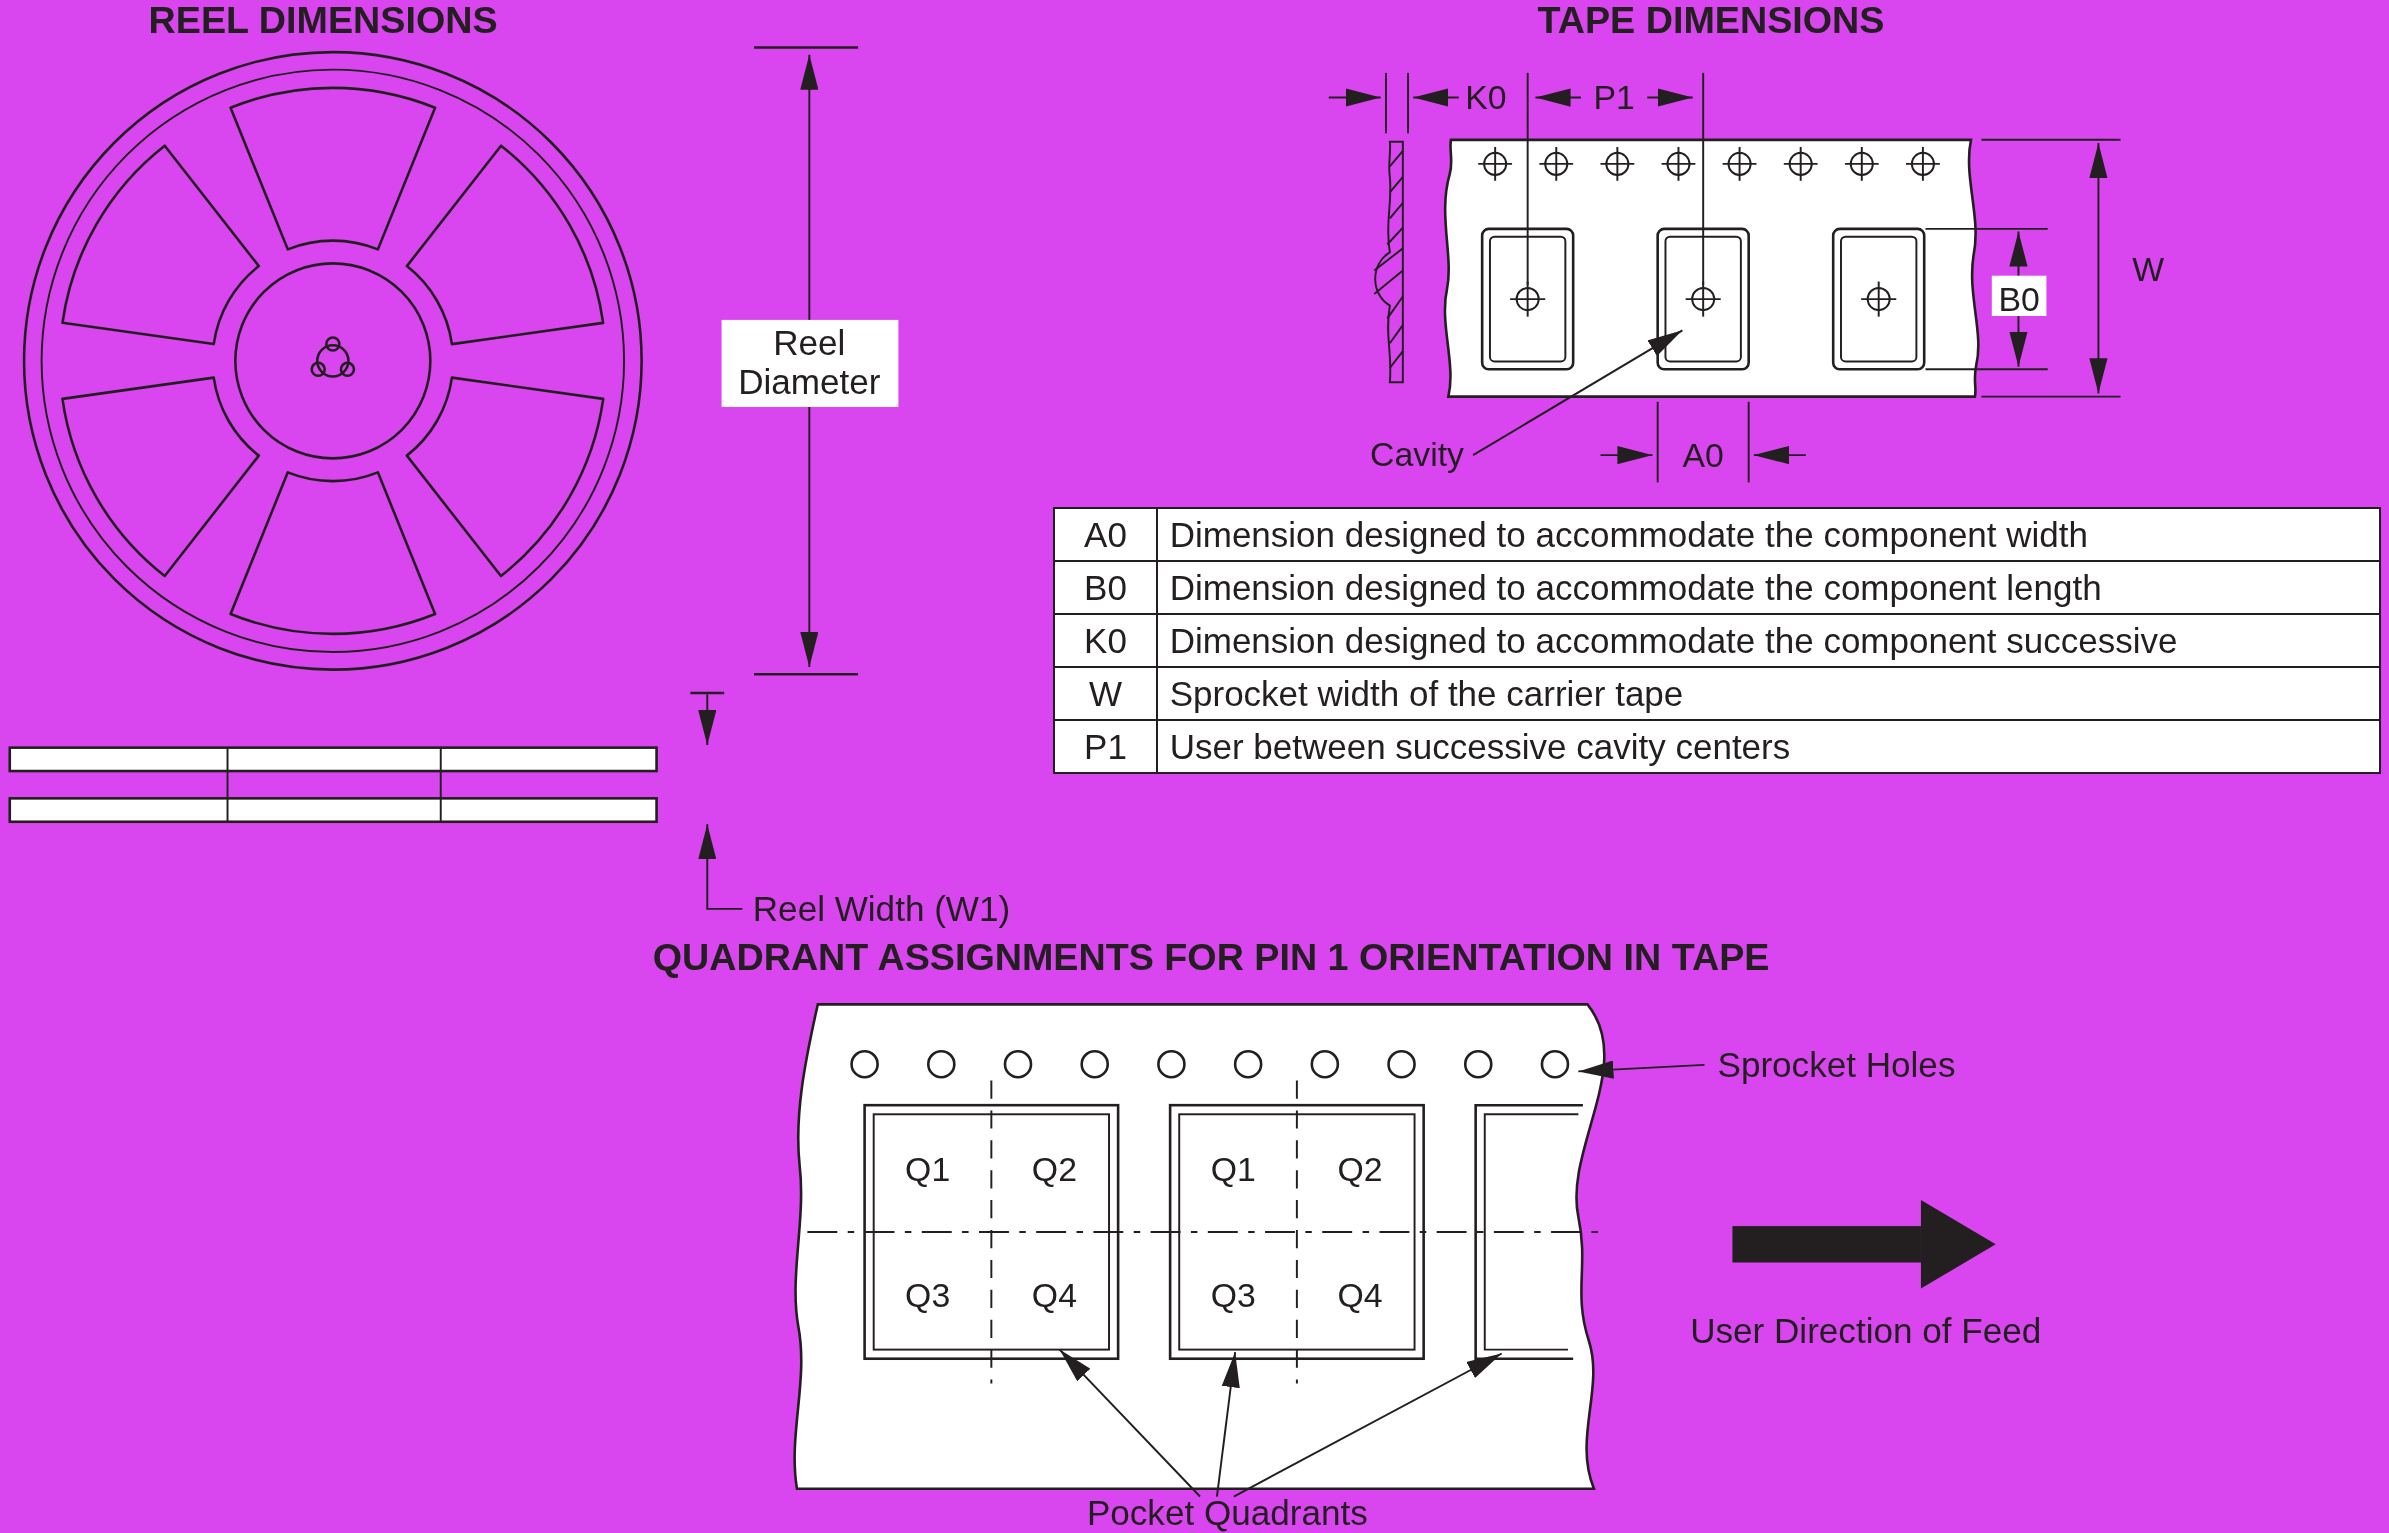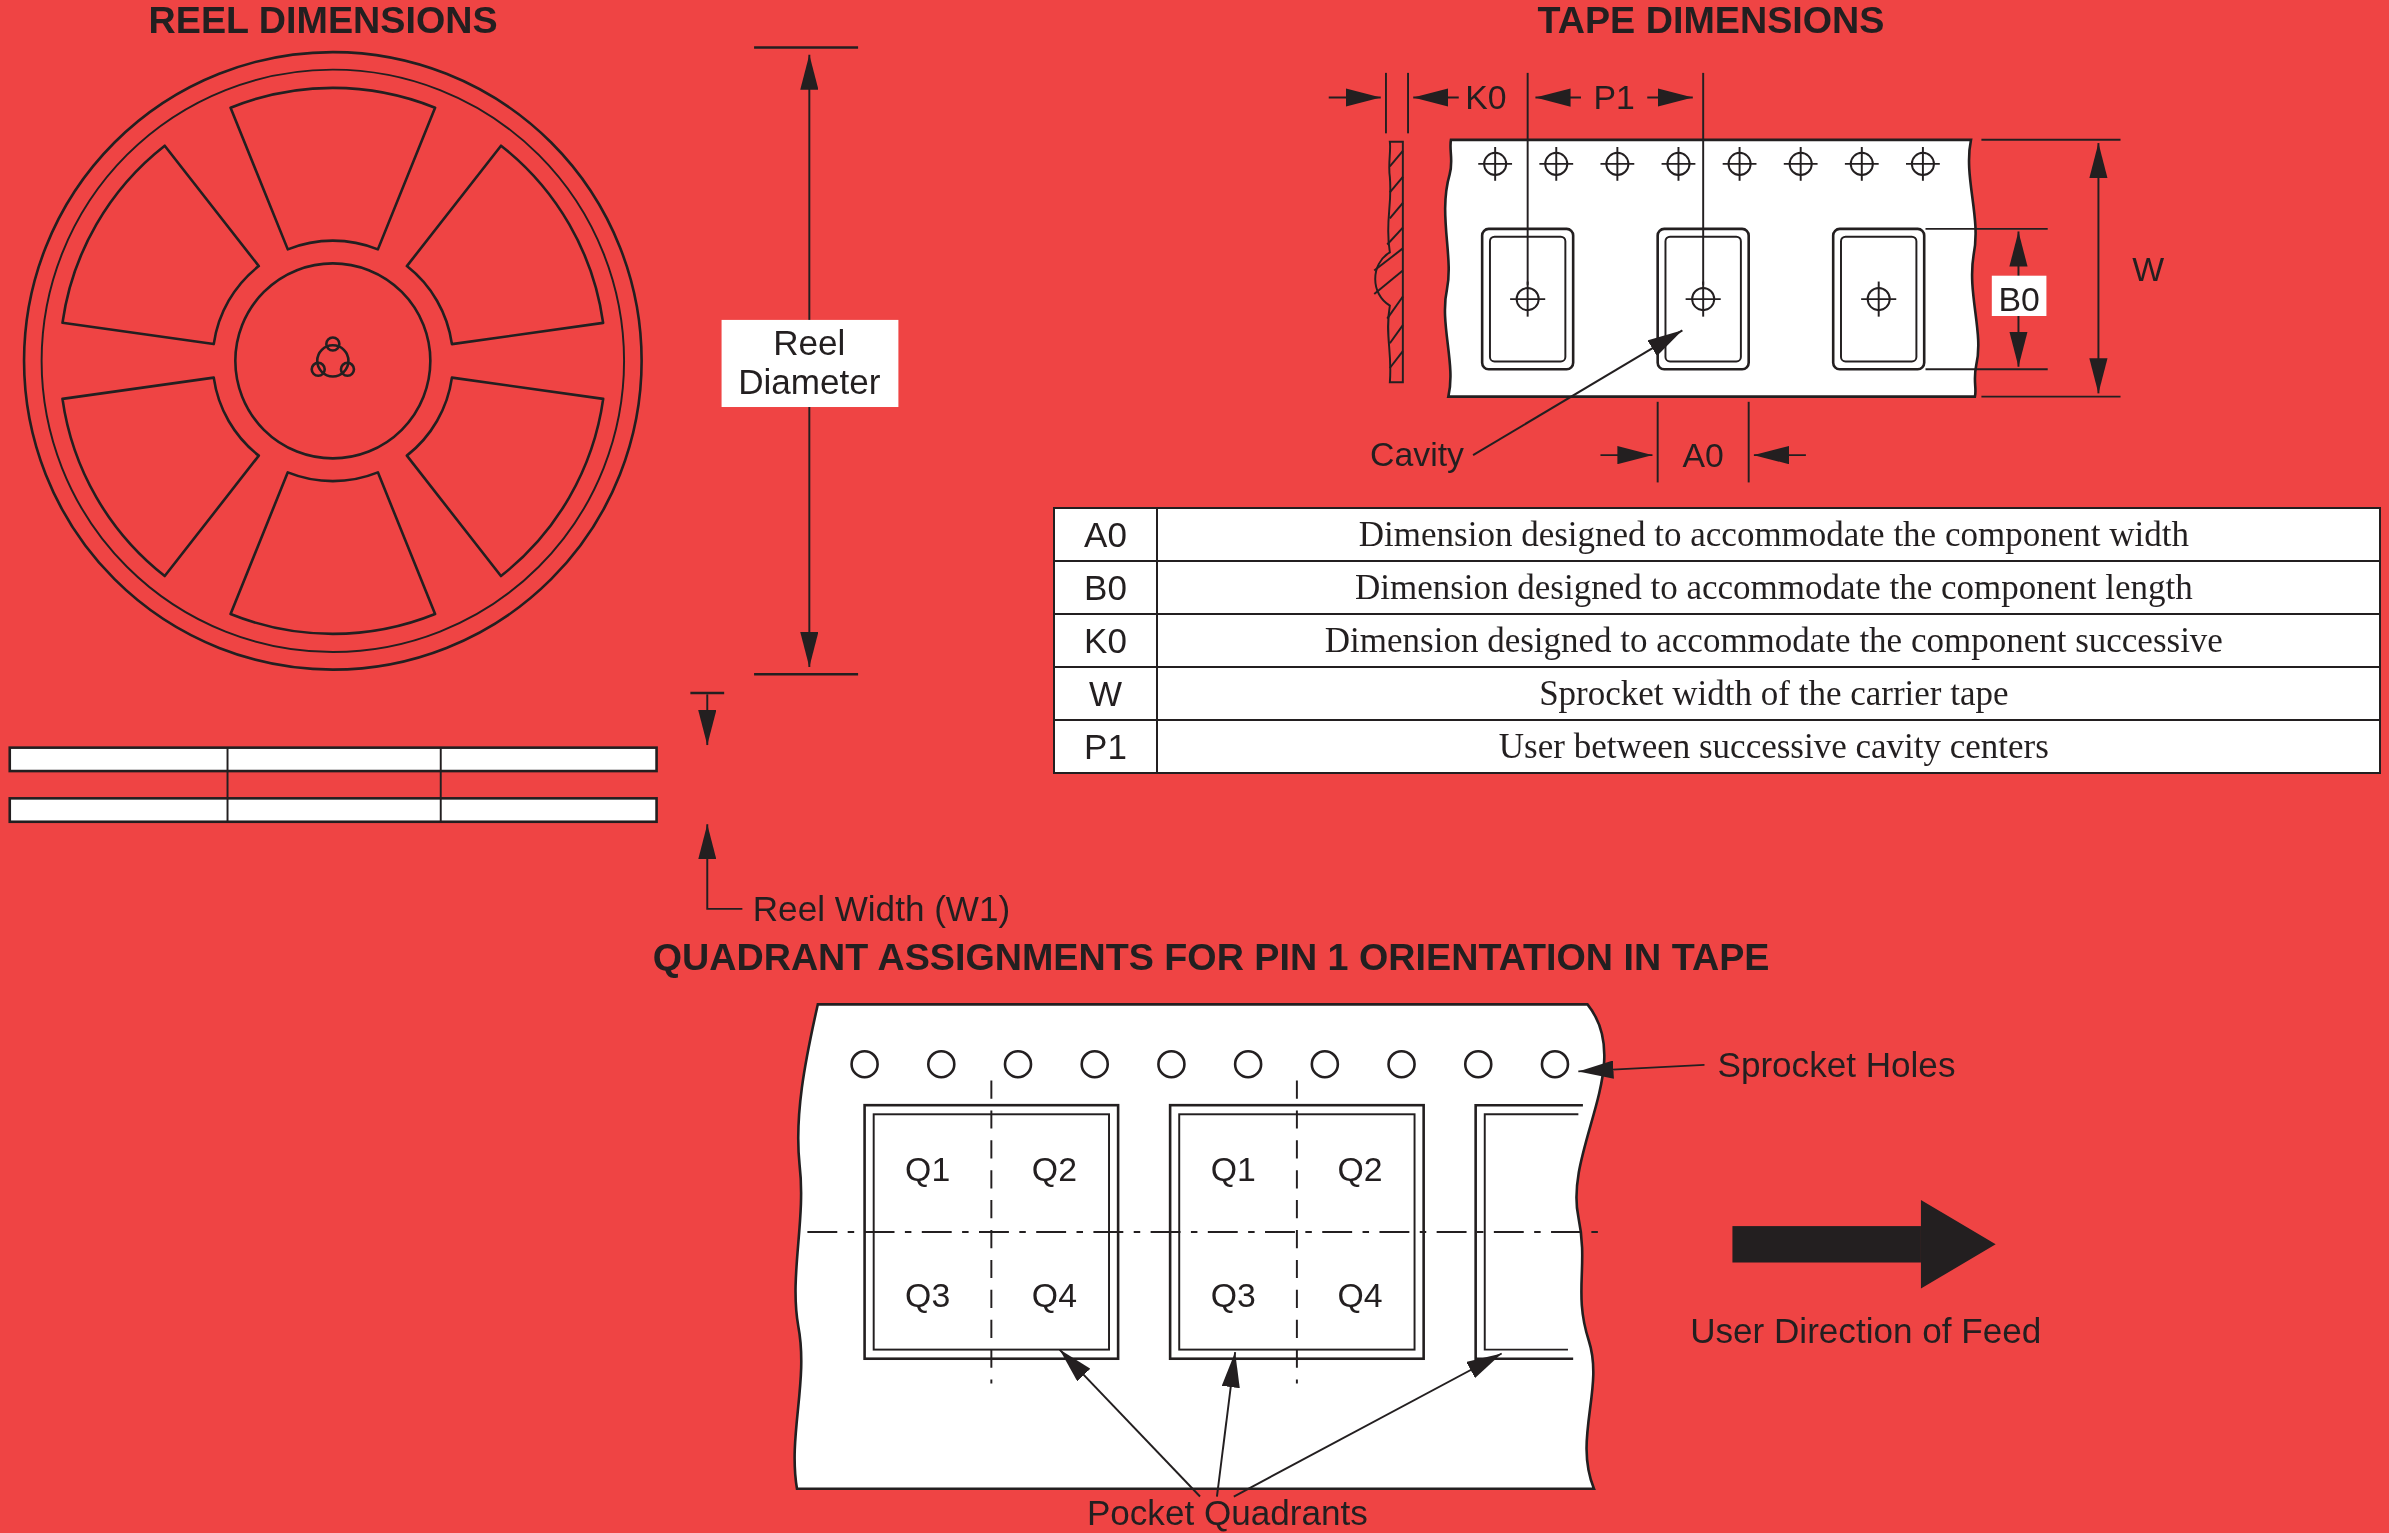--- a/index.html
+++ b/index.html
@@ -1,35 +1,35 @@
 <!DOCTYPE html>
 <html style="font-size:10.4px"><head>
 <meta charset="utf-8">
 <style>
   html,body { margin:0; padding:0; background:#ffffff; }
-  .canvas { position:relative; width:2389px; height:1533px; background:#ef4444;
+  .canvas { position:relative; width:2389px; height:1533px; background:#d946ef;
             font-family:"Liberation Sans", sans-serif; overflow:hidden; }
   .canvas svg { position:absolute; left:0; top:0; }
   svg text { fill:#231f20; font-family:"Liberation Sans", sans-serif; }
   .t-title { font-size:58px; font-weight:bold; }
   .t-label { font-size:52px; }
   .t-big   { font-size:54px; }
   .ln      { stroke:#231f20; stroke-width:4; fill:none; }
   .ln-fill { stroke:#231f20; stroke-width:4; fill:#ffffff; }
   .ln-thin { stroke:#231f20; stroke-width:3; fill:none; }
   .dash    { stroke-dasharray:28 18; }
   .cdash   { stroke-dasharray:46 16 10 16; }
   .inkfill { fill:#231f20; stroke:none; }
   .whitebox{ fill:#ffffff; stroke:none; }
   .dim-table { position:absolute; left:1053px; top:507px; width:1328px;
                border-collapse:collapse; table-layout:fixed; background:#ffffff; }
   .dim-table td { border:2px solid #231f20; font-size:35px; color:#231f20;
                   height:49px; white-space:nowrap; overflow:hidden; }
   .dim-table td.sym  { width:99px; text-align:center; }
-  .dim-table td.desc { padding-left:11.7px; text-align:center;font-family:Liberation Serif, serif; }
+  .dim-table td.desc { padding-left:11.7px; text-align:left; }
 </style>
 </head>
 <body>
 
 <div class="canvas">
 <svg width="2389" height="1533" viewBox="0 0 3675 2358">
   <defs>
     <marker id="arr" viewBox="0 0 54 28" markerWidth="54" markerHeight="28" refX="54" refY="14" orient="auto-start-reverse" markerUnits="userSpaceOnUse">
       <path d="M0 0 L54 14 L0 28 Z" fill="#231f20"></path>
     </marker>

